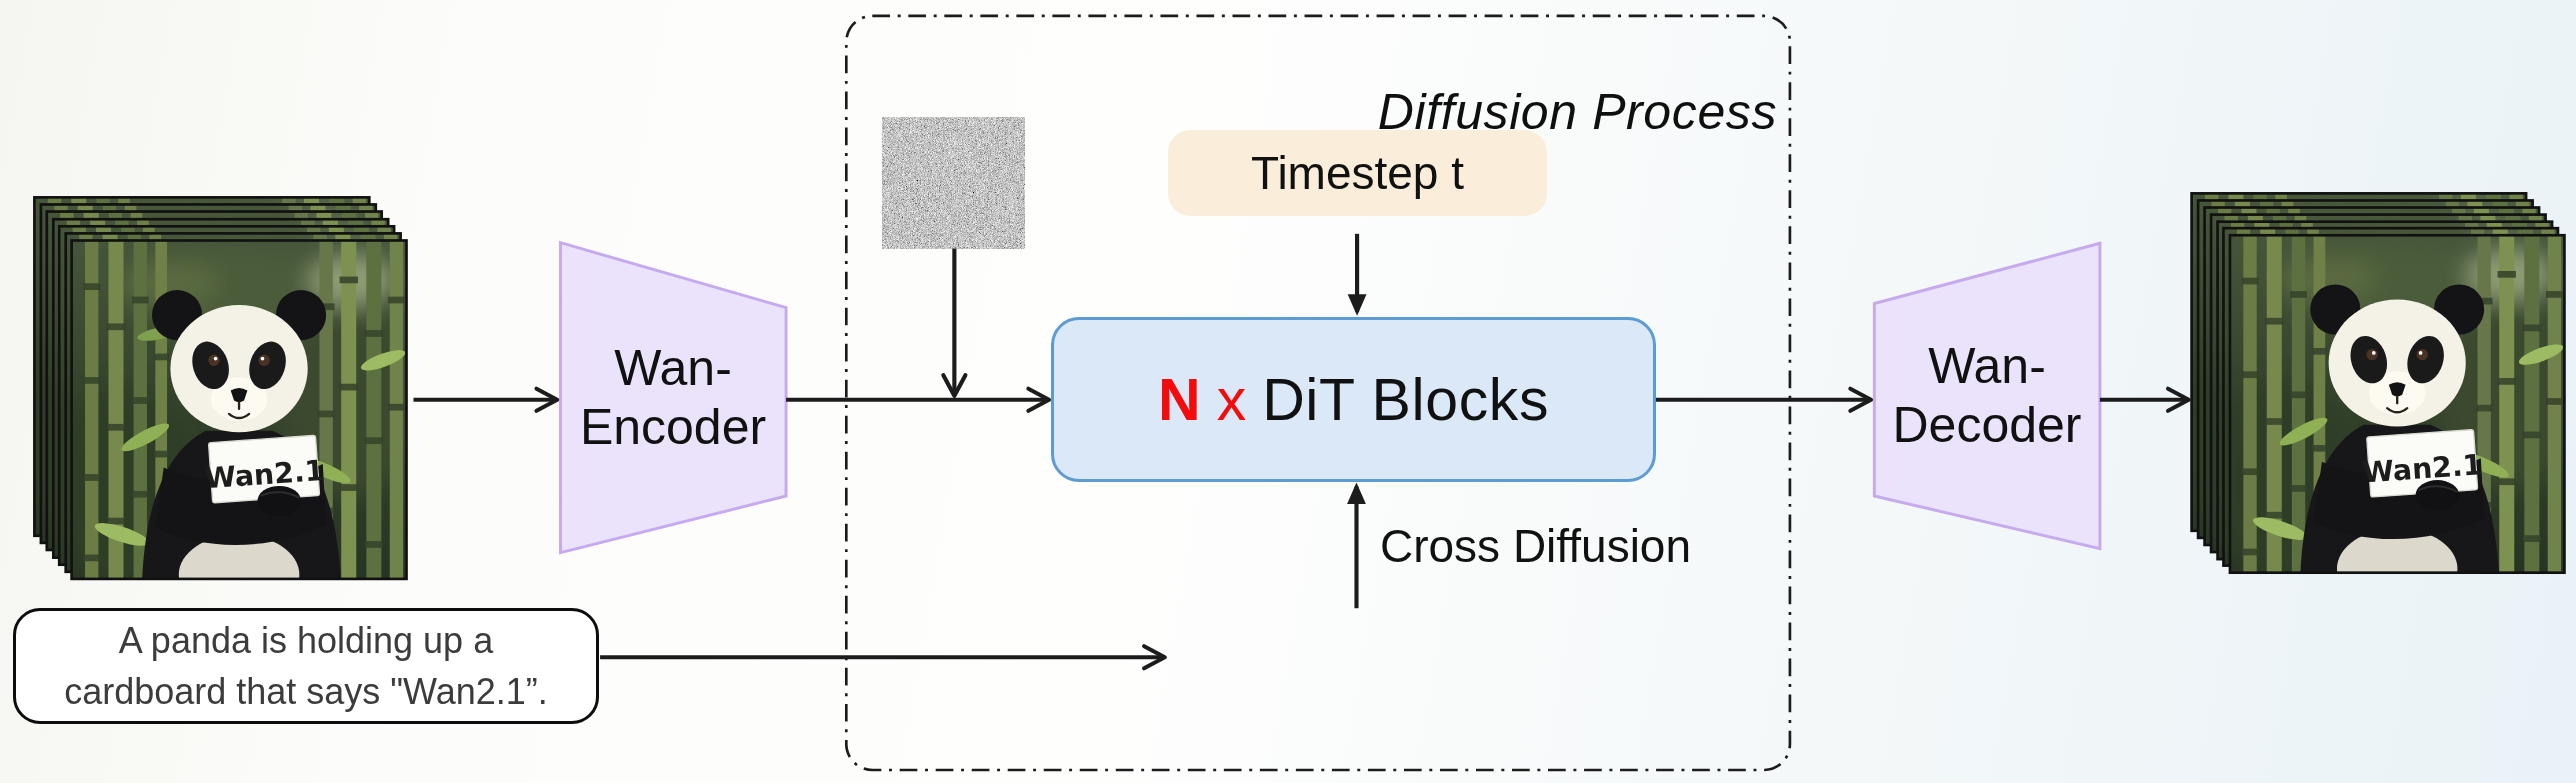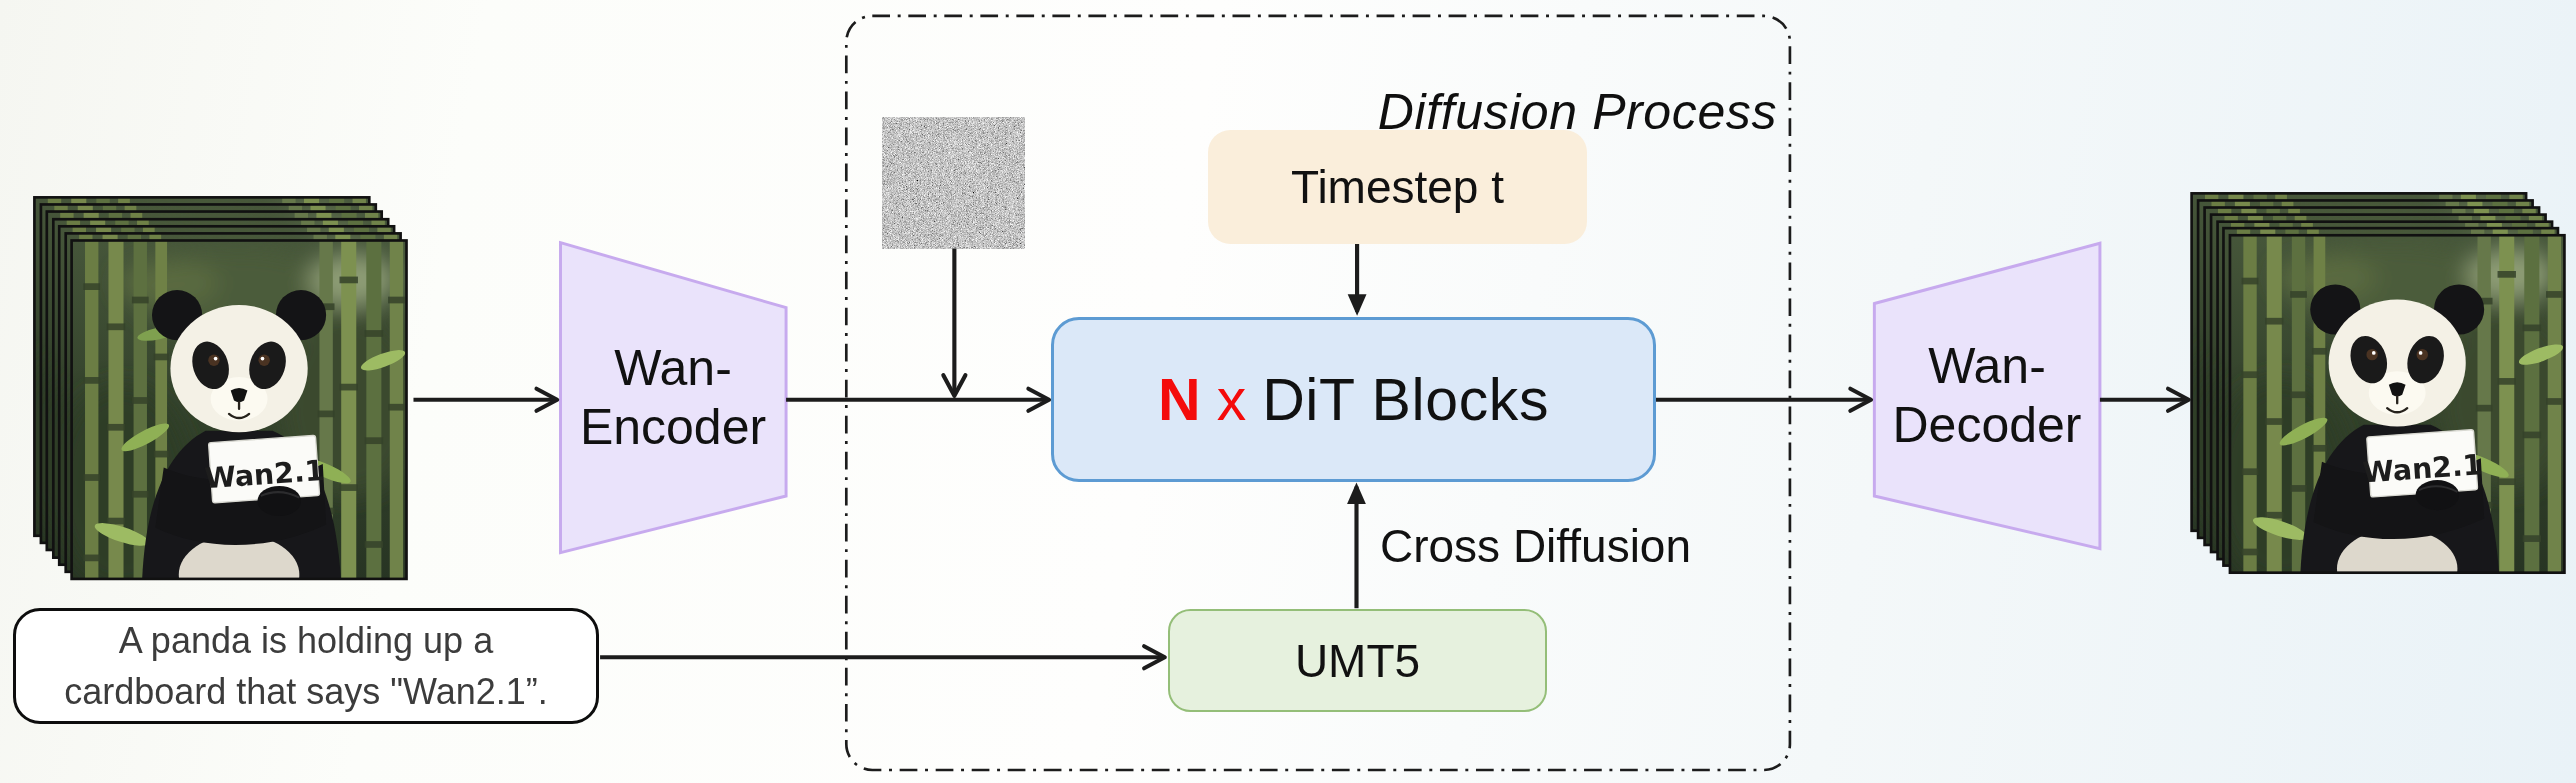--- a/index.html
+++ b/index.html
@@ -5,21 +5,21 @@
   html,body{margin:0;padding:0;background:#ffffff;}
   .canvas{
     position:relative;width:2576px;height:783px;overflow:hidden;
     font-family:"Liberation Sans",sans-serif;
     background:linear-gradient(100deg,#f5f6f1 0%,#fcfdfa 18%,#fefefd 45%,#f4f8f9 72%,#e9f2f7 100%);
   }
   .layer{position:absolute;left:0;top:0;}
   
   .node{position:absolute;display:flex;align-items:center;justify-content:center;
         box-sizing:border-box;text-align:center;color:#111;}
-  .timestep{left:1208px;top:130px;width:379px;height:114px;background:#faeedb;border-radius:22.4px;
+  .timestep{left:1168px;top:130px;width:379px;height:86px;background:#faeedb;border-radius:22.4px;
             font-size:46px;font-weight:500;}
   .dit{left:1051px;top:317px;width:605px;height:165px;background:#dbe8f8;
        border:3px solid #5d9bd3;border-radius:28px;font-size:59px;font-weight:500;letter-spacing:0.6px;}
   .dit .n{color:#f40b0b;font-weight:700;}
   .dit .times{color:#f40b0b;font-weight:400;padding:0 15.4px;}
   .umt5{left:1168px;top:609px;width:379px;height:103px;background:#e6f1de;
         border:2.4px solid #94be78;border-radius:22.4px;font-size:46px;font-weight:500;}
   .prompt-box{left:13px;top:608px;width:586px;height:116px;background:#ffffff;
               border:3px solid #0d0d0d;border-radius:27px;font-size:36px;line-height:1.42;
               color:#3c3c3c;padding:0 20px;}
@@ -321,21 +321,20 @@
   <div class="diffusion-title">Diffusion Process</div>
 
   <div class="node timestep">Timestep t</div>
 
   <div class="node dit">
       <span class="n">N</span>
       <span class="times">x</span>
       <span>DiT Blocks</span>
     </div>
 
-  <div class="node umt5">UMT5</div>
 
   <div class="cross-attn">Cross Diffusion</div>
 
   <div class="node prompt-box">A panda is holding up a cardboard that says "Wan2.1”.</div>
 
   <div class="vae-label enc-label">Wan-Encoder</div>
 
   <div class="vae-label dec-label">Wan-Decoder</div>
 
 </div>

